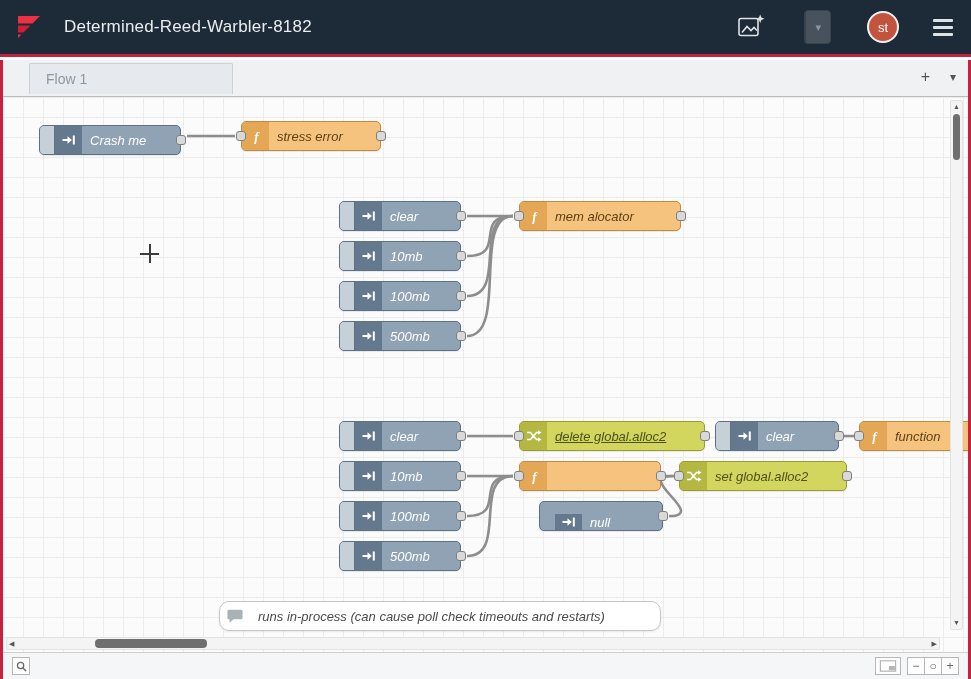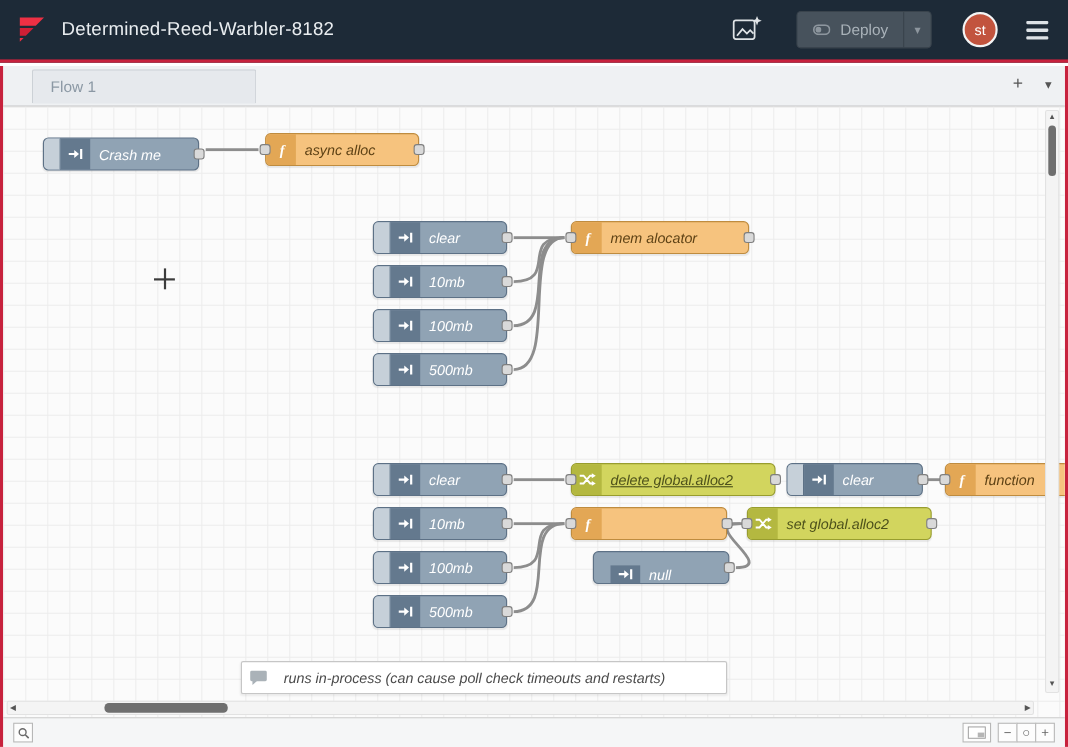--- a/index.html
+++ b/index.html
@@ -1,20 +1,20 @@
 <!DOCTYPE html>
 <html style="--accent: #c7223d; --header-bg: #1d2a37; --inject: #90a3b4; --inject-dark: #64798e; --inject-border: #5d7186; --func: #f6c37e; --func-dark: #e3a755; --func-border: #bf8c3f; --change: #d2d55e; --change-dark: #b4b840; --change-border: #989d2e;"><head>
 <meta charset="utf-8">
 <style>
   *{margin:0;padding:0;box-sizing:border-box}
   html,body{width:971px;height:679px;overflow:hidden;font-family:"Liberation Sans",sans-serif;background:#fff}
 
   
   .header{height:57px;background:var(--header-bg);border-bottom:3px solid var(--accent);
-    display:flex;align-items:center;padding:0 14px;gap:12px}
+    display:flex;align-items:center;padding:0 14px;gap:20px}
   .logo{width:30px;height:30px;flex:0 0 auto}
   .title{color:#e9edf0;font-size:17px;letter-spacing:.2px;white-space:nowrap}
   .hspacer{flex:1}
   .assist{width:30px;height:30px;cursor:pointer}
   .deploy{display:flex;align-items:stretch;height:34px;background:#47525c;border:1px solid #39434c;
     border-radius:4px;color:#a9b2b9;font-size:14px;margin-left:18px}
   .deploy-main{display:flex;align-items:center;gap:9px;padding:0 14px}
   .deploy-caret{border-left:1px solid #39434c;padding:0 9px;display:flex;align-items:center;font-size:11px;color:#8d969e}
   .avatar{width:32px;height:32px;border-radius:50%;background:#c2543e;border:2px solid #f4f4f4;color:#fff;
     display:flex;align-items:center;justify-content:center;font-size:13px;margin-left:16px}
@@ -48,21 +48,21 @@
   .node .nicon{width:27px;display:flex;align-items:center;justify-content:center;flex:0 0 auto}
   .node .nicon svg{width:16px;height:16px}
   .node .nlabel{flex:1;display:flex;align-items:center;padding:0 8px;white-space:nowrap;overflow:hidden}
   .node.inject{background:var(--inject);border-color:var(--inject-border);color:#fff}
   .node.inject .nicon{background:var(--inject-dark)}
   .node.function{background:var(--func);border-color:var(--func-border);color:#5e4215}
   .node.function .nicon{background:var(--func-dark);border-radius:4px 0 0 4px}
   .node.function .nicon text{font-family:"Liberation Serif",serif}
   .node.change{background:var(--change);border-color:var(--change-border);color:#4d511b}
   .node.change .nicon{background:var(--change-dark);border-radius:4px 0 0 4px}
-  .node.comment{background:#fff;border-color:#c6c6c6;color:#4a4a4a;box-shadow:0 1px 2px rgba(0,0,0,.07);border-radius:2px}
+  .node.comment{background:#fff;border-color:#c6c6c6;color:#4a4a4a;box-shadow:0 1px 2px rgba(0,0,0,.07);border-radius:10px}
   .node.comment .nicon{background:transparent;width:30px}
   .node.comment .nicon svg{width:18px;height:18px}
   .port{position:absolute;width:10px;height:10px;background:#d9d9d9;border:1px solid #7f7f7f;border-radius:3px;top:9px}
   .port.in{left:-6px}
   .port.out{right:-6px}
 
   .crosshair{position:absolute;left:137px;top:147px;width:19px;height:19px;pointer-events:none}
   .crosshair::before{content:"";position:absolute;left:0;top:9px;width:19px;height:1.5px;background:#3c3c3c}
   .crosshair::after{content:"";position:absolute;left:9px;top:0;width:1.5px;height:19px;background:#3c3c3c}
 
@@ -104,29 +104,20 @@
   <span class="title">Determined-Reed-Warbler-8182</span>
   <span class="hspacer"></span>
   <span class="assist">
     <svg viewBox="0 0 30 30">
       <rect x="3" y="6.5" width="19" height="17" rx="2" fill="none" stroke="#dfe3e6" stroke-width="1.6"></rect>
       <path d="M6 20.5 l5-6 4 4 3-3 3 3" stroke="#dfe3e6" fill="none" stroke-width="1.6"></path>
       <path d="M24.2 2.5 l1.2 3.1 3.1 1.2 -3.1 1.2 -1.2 3.1 -1.2 -3.1 -3.1 -1.2 3.1 -1.2 Z" fill="#dfe3e6"></path>
     </svg>
   </span>
   <div class="deploy">
-    <span class="deploy-main">
-      <span>
-        <svg width="16" height="10" viewBox="0 0 16 10">
-          <rect x="0.8" y="0.8" width="14.4" height="8.4" rx="4.2" fill="none" stroke="#8d969e" stroke-width="1.5"></rect>
-          <circle cx="5" cy="5" r="2.6" fill="#8d969e"></circle>
-        </svg>
-      </span>
-      <span>Deploy</span>
-    </span>
     <span class="deploy-caret">▾</span>
   </div>
   <span class="avatar">st</span>
   <span class="menu">
       <i></i>
       <i></i>
       <i></i>
     </span>
 </div>
 
@@ -169,21 +160,21 @@
         </span>
         <span class="nlabel">Crash me</span>
         <span class="port out"></span>
       </div>
       <div class="node function" style="left: 238px; top: 24px; width: 140px;">
         <span class="nicon">
           <svg viewBox="0 0 16 16">
             <text x="8.5" y="12.5" text-anchor="middle" font-size="13" font-style="italic" font-weight="bold" fill="#fff">f</text>
           </svg>
         </span>
-        <span class="nlabel">async alloc</span>
+        <span class="nlabel">stress error</span>
         <span class="port in"></span>
         <span class="port out"></span>
       </div>
       <div class="node inject" style="left: 336px; top: 104px; width: 122px;">
         <span class="nbtn"></span>
         <span class="nicon">
           <svg viewBox="0 0 16 16">
             <path d="M1.5 8 H8" stroke="#fff" stroke-width="2"></path>
             <path d="M6.5 4.3 L10.8 8 L6.5 11.7 Z" fill="#fff"></path>
             <path d="M12.8 3.5 V12.5" stroke="#fff" stroke-width="2"></path>

